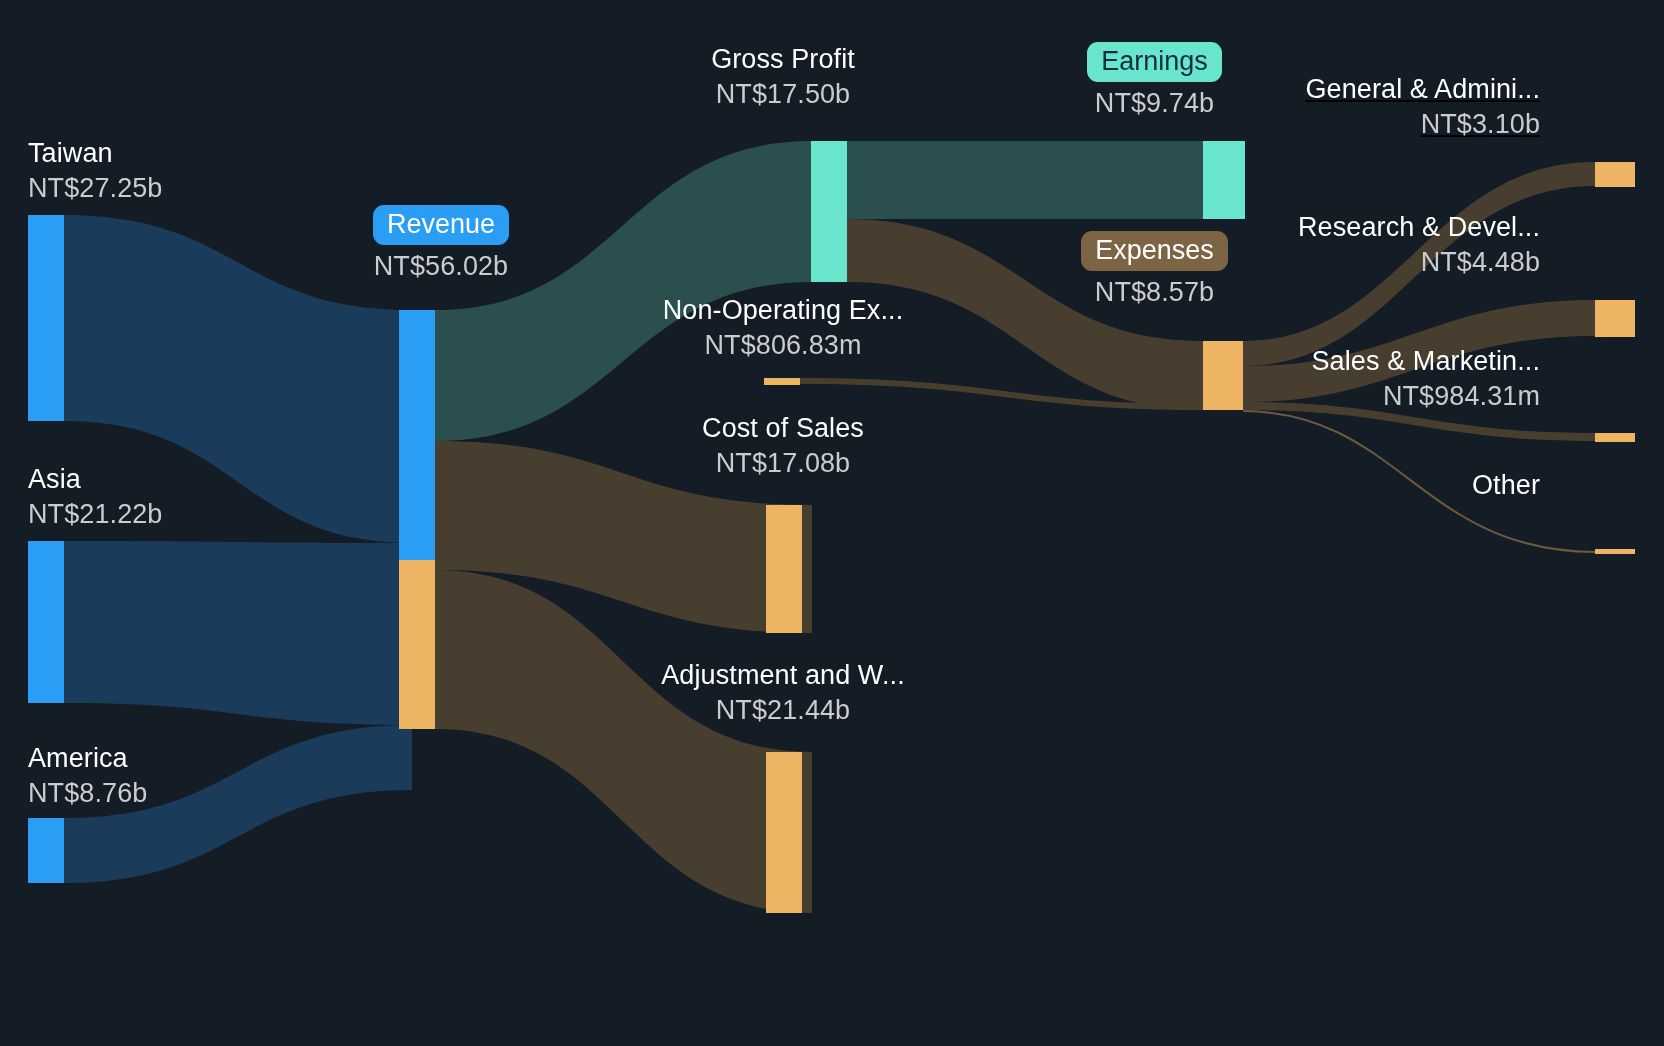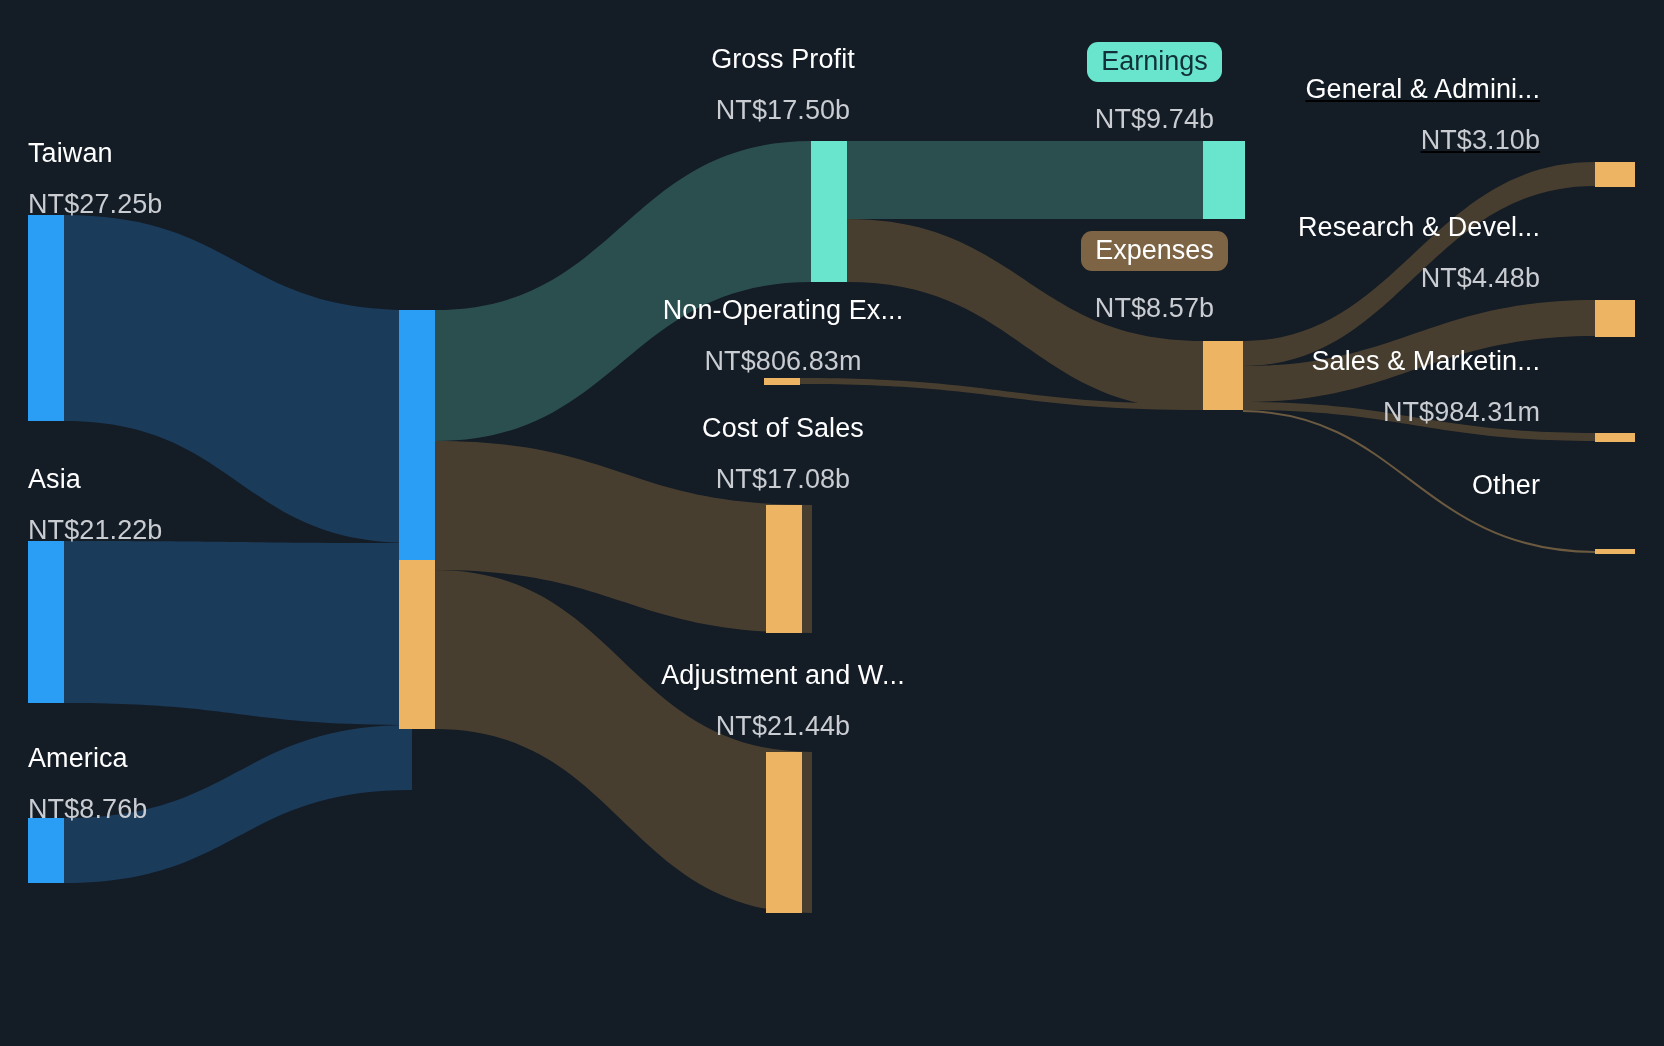--- a/index.html
+++ b/index.html
@@ -33,21 +33,21 @@
   .lbl .name {
     display: block;
     font-size: 27px;
     color: #ffffff;
     letter-spacing: 0.1px;
   }
   .lbl .val {
     display: block;
     font-size: 27px;
     color: #c9ccd1;
-    margin-top: 24px;
+    margin-top: 8px;
     letter-spacing: 0.1px;
   }
   .lbl.right { text-align: right; }
   .lbl.center { text-align: center; }
   .chip {
     display: inline-block;
     border-radius: 11px;
     padding: 5px 14px 7px 14px;
     font-size: 27px;
     line-height: 1.05;
@@ -132,20 +132,24 @@
   <div class="lbl" style="left:28px; top:466px;">
     <span class="name">Asia</span>
     <span class="val">NT$21.22b</span>
   </div>
 
   <div class="lbl" style="left:28px; top:745px;">
     <span class="name">America</span>
     <span class="val">NT$8.76b</span>
   </div>
 
+  <div class="lbl center" style="left:355px; top:205px; width:172px;">
+    <span class="chip revenue">Revenue</span>
+    <span class="val">NT$56.02b</span>
+  </div>
 
   <div class="lbl center" style="left:628px; top:46px; width:310px;">
     <span class="name">Gross Profit</span>
     <span class="val">NT$17.50b</span>
   </div>
 
   <div class="lbl center" style="left:628px; top:297px; width:310px;">
     <span class="name">Non-Operating Ex...</span>
     <span class="val">NT$806.83m</span>
   </div>

